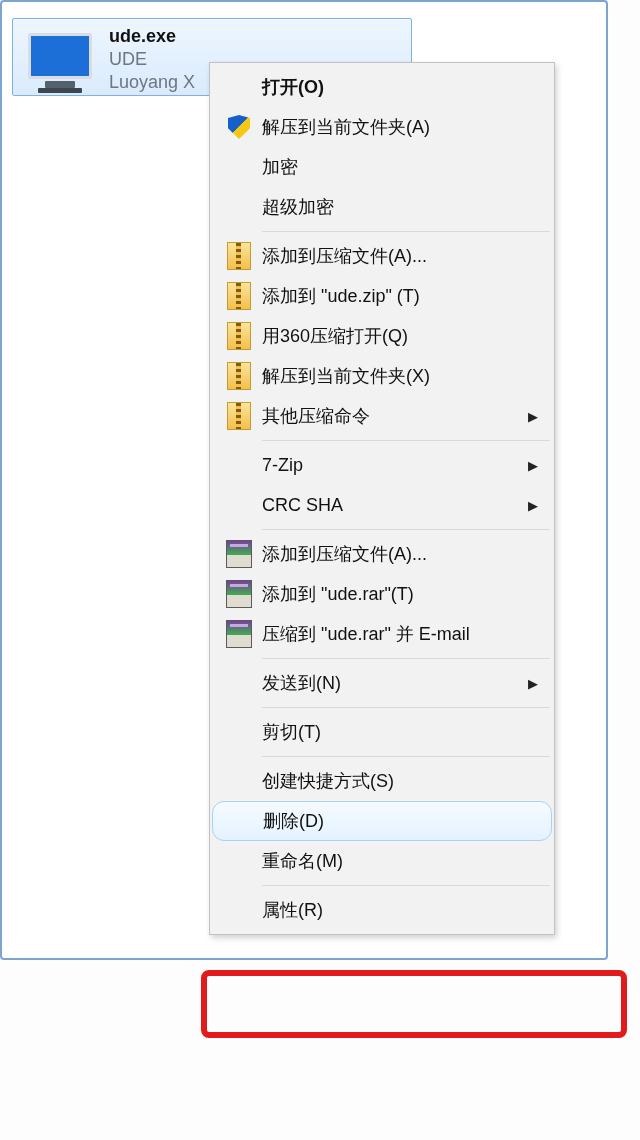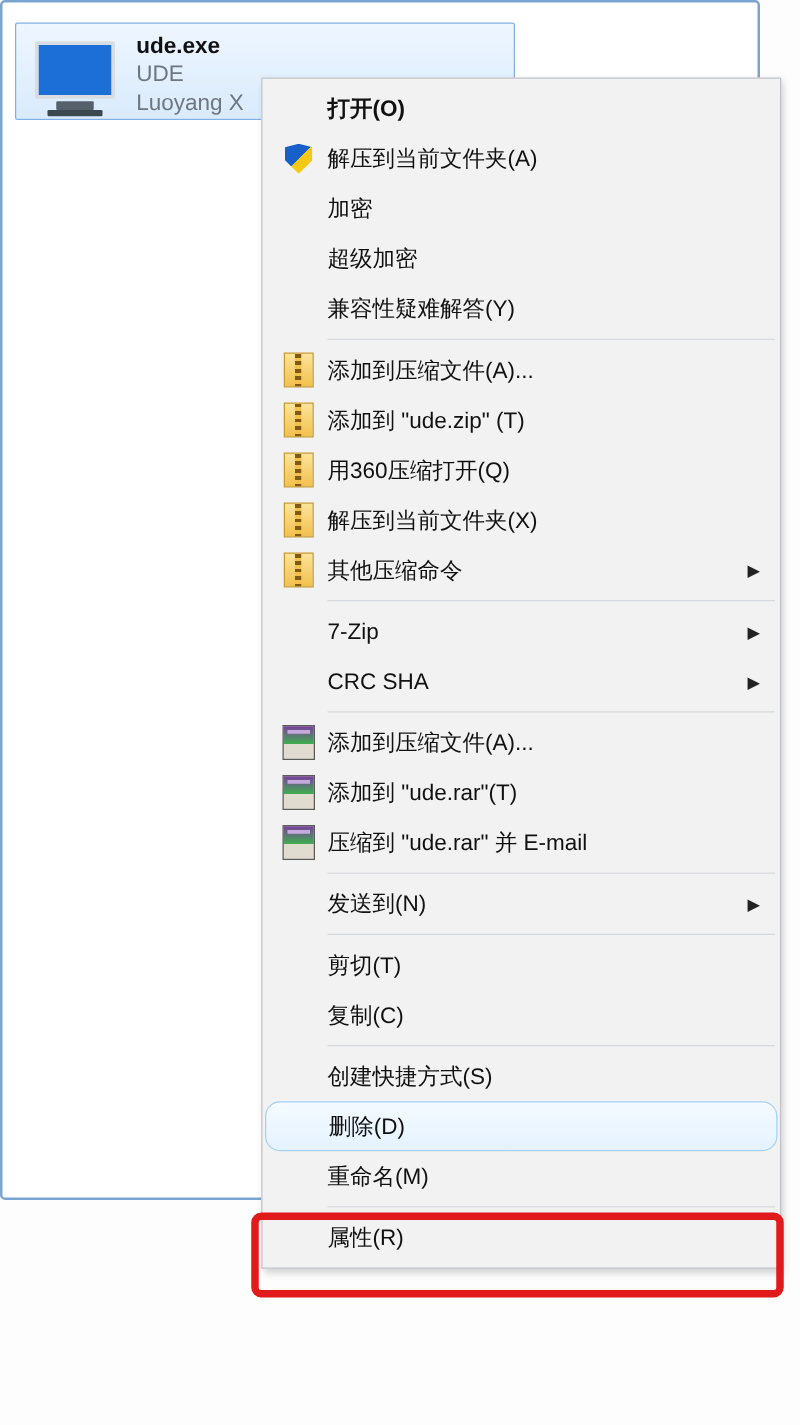--- a/index.html
+++ b/index.html
@@ -70,21 +70,21 @@
     background: #3d4750;
     border-radius: 1px;
   }
   .file-text { margin-left: 8px; line-height: 1.28; padding-top: 2px;}
   .file-text .name { font-weight: 600; color: #111; }
   .file-text .sub  { color: #6e7680; }
   .context-menu {
     position: absolute;
     top: 62px;
     left: 209px;
-    width: 416px;
+    width: 346px;
     background: #f2f2f2;
     border: 1px solid #bfc3c9;
     box-shadow: 2px 3px 6px rgba(0,0,0,0.18);
     padding: 4px 2px;
     box-sizing: border-box;
   }
   .menu-item {
     display: flex;
     align-items: center;
     height: 40px;
@@ -183,24 +183,20 @@
     <div class="label">解压到当前文件夹(A)</div>
   </div>
   <div class="menu-item">
     <div class="icon-slot"></div>
     <div class="label">加密</div>
   </div>
   <div class="menu-item">
     <div class="icon-slot"></div>
     <div class="label">超级加密</div>
   </div>
-  <div class="menu-item">
-    <div class="icon-slot"></div>
-    <div class="label">兼容性疑难解答(Y)</div>
-  </div>
 
   <div class="sep"></div>
 
   <div class="menu-item">
     <div class="icon-slot">
         <div class="zip-icon"></div>
       </div>
     <div class="label">添加到压缩文件(A)...</div>
   </div>
   <div class="menu-item">
@@ -270,24 +266,20 @@
     <div class="label">发送到(N)</div>
     <div class="submenu-arrow">▶</div>
   </div>
 
   <div class="sep"></div>
 
   <div class="menu-item">
     <div class="icon-slot"></div>
     <div class="label">剪切(T)</div>
   </div>
-  <div class="menu-item">
-    <div class="icon-slot"></div>
-    <div class="label">复制(C)</div>
-  </div>
 
   <div class="sep"></div>
 
   <div class="menu-item">
     <div class="icon-slot"></div>
     <div class="label">创建快捷方式(S)</div>
   </div>
   <div class="menu-item hovered">
     <div class="icon-slot"></div>
     <div class="label">删除(D)</div>

